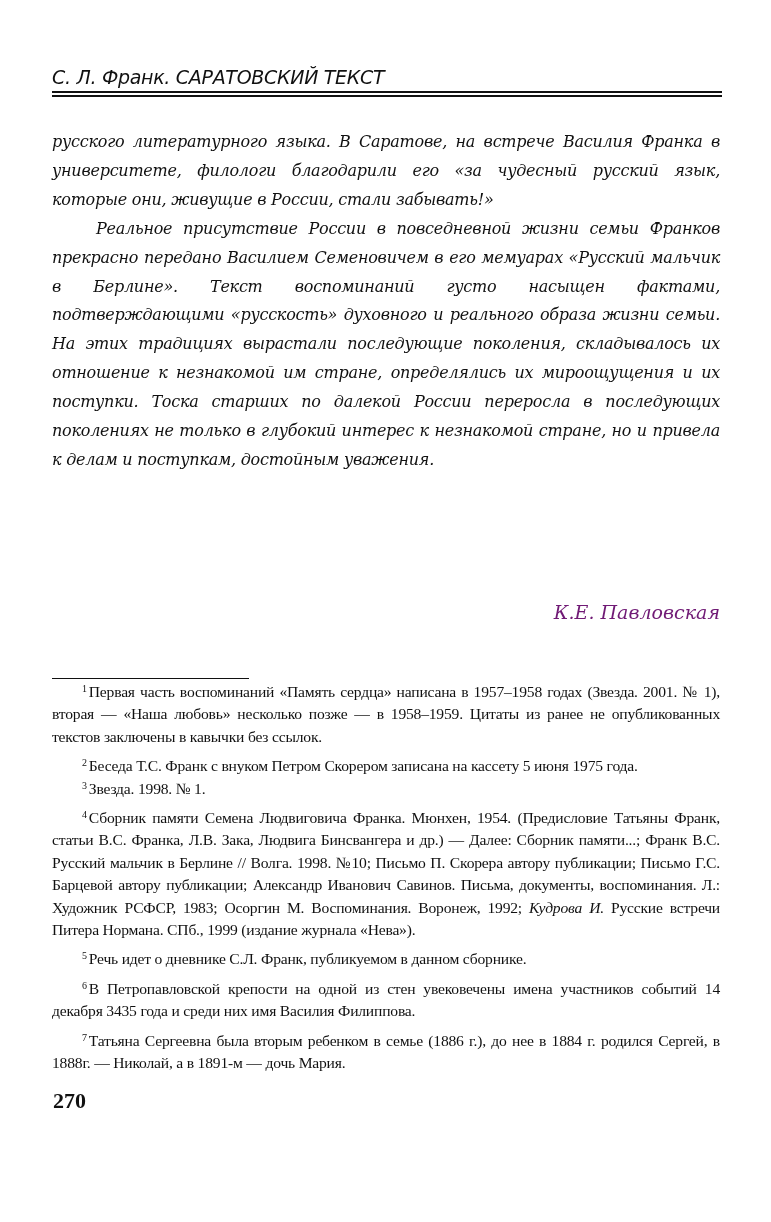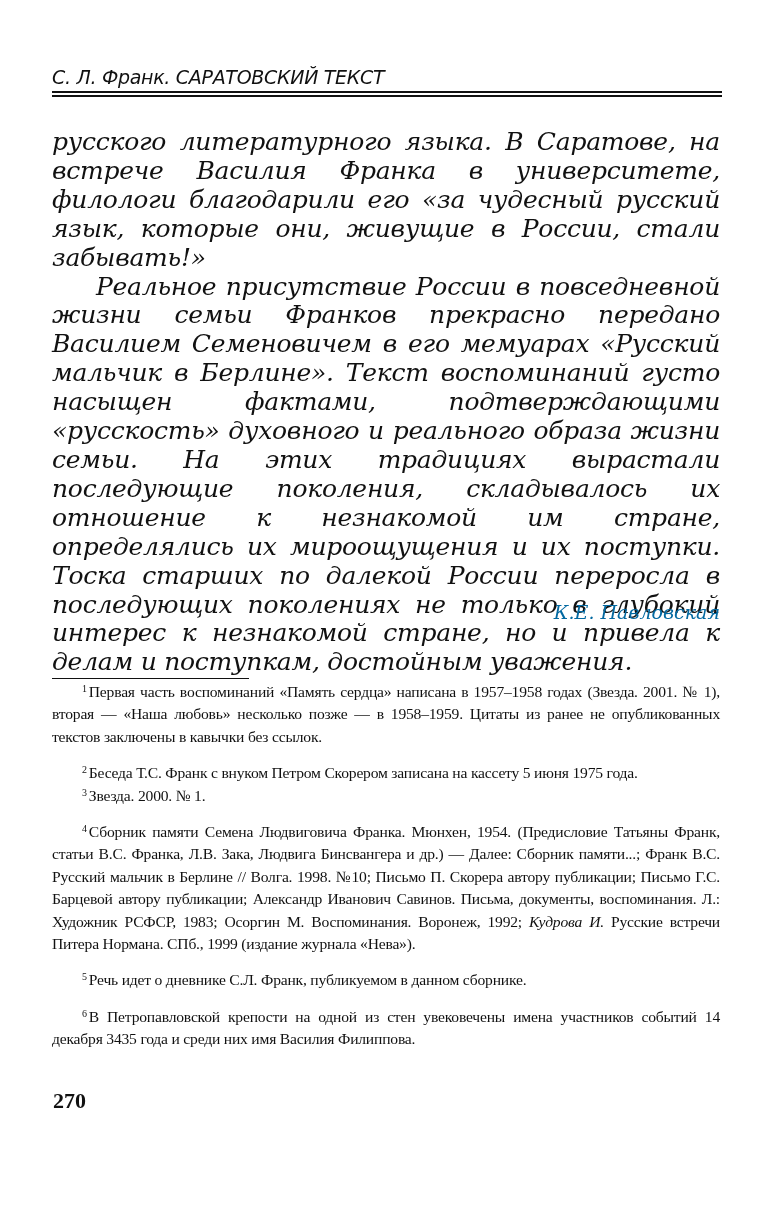--- a/index.html
+++ b/index.html
@@ -16,42 +16,42 @@
       text-align: center;
     }
     .head-rule {
       position: absolute; left: 52px; width: 670px; top: 91px;
       height: 2px; background: #111;
     }
     .head-rule.second { top: 95px; }
     .main-text {
       position: absolute; left: 52px; top: 128px; width: 668px;
       font-family: "DejaVu Serif", serif; font-style: italic;
-      font-size: 25px; line-height: 28.9px; text-align: justify;
+      font-size: 16px; line-height: 28.9px; text-align: justify;
       letter-spacing: -0.25px;
     }
     .main-text p { margin: 0; text-indent: 0; }
     .main-text p.indent { text-indent: 44px; }
     .signature {
       position: absolute; right: 51px; top: 601px;
       font-family: "DejaVu Serif", serif; font-style: italic;
-      font-size: 19px; color: #0369a1; margin-left: 20px;
+      font-size: 19px; color: #701a75; margin-left: 20px;
     }
     .fn-rule {
       position: absolute; left: 52px; top: 678px; width: 197px;
       height: 1px; background: #111;
     }
     .footnotes {
       position: absolute; left: 52px; top: 681px; width: 668px;
       font-family: "Liberation Serif", serif;
       font-size: 15.6px; line-height: 22.4px; text-align: justify;
       letter-spacing: -0.2px;
     }
     .footnotes p { margin: 0; text-indent: 30px; }
-    .footnotes p.gap { margin-top: 14px; }
+    .footnotes p.gap { margin-top: 7px; }
     .footnotes sup { font-size: 10px; vertical-align: 5px; line-height: 0; margin-right: 2px; }
     .footnotes em { font-style: italic; }
     .page-number {
       position: absolute; left: 53px; top: 1088px;
       font-family: "Liberation Serif", serif; font-weight: bold;
       font-size: 22px; color: #111;
     }
   </style>
 </head>
 <body>
@@ -65,19 +65,20 @@
   <p class="indent">Реальное присутствие России в повседневной жизни семьи Франков прекрасно передано Василием Семеновичем в его мемуарах «Русский мальчик в Берлине». Текст воспоминаний густо насыщен фактами, подтверждающими «русскость» духовного и реального образа жизни семьи. На этих традициях вырастали последующие поколения, складывалось их отношение к незнакомой им стране, определялись их мироощущения и их поступки. Тоска старших по далекой России переросла в последующих поколениях не только в глубокий интерес к незнакомой стране, но и привела к делам и поступкам, достойным уважения.</p>
 </div>
 
 <div class="signature">К.Е. Павловская</div>
 
 <div class="fn-rule"></div>
 
 <div class="footnotes">
   <p><sup>1</sup><span>Первая часть воспоминаний «Память сердца» написана в 1957–1958 годах (Звезда. 2001. № 1), вторая — «Наша любовь»  несколько позже — в 1958–1959. Цитаты из ранее не опубликованных текстов заключены в кавычки без ссылок.</span></p>
   <p class="gap"><sup>2</sup><span>Беседа Т.С. Франк с внуком Петром Скорером записана на кассету 5 июня 1975 года.</span></p>
-  <p><sup>3</sup><span>Звезда. 2000. № 1.</span></p>
+  <p><sup>3</sup><span>Звезда. 1998. № 1.</span></p>
   <p class="gap"><sup>4</sup><span>Сборник памяти Семена Людвиговича Франка. Мюнхен, 1954. (Предисловие Татьяны Франк, статьи В.С. Франка, Л.В. Зака, Людвига Бинсвангера и др.) — Далее: Сборник памяти...; Франк В.С. Русский мальчик в Берлине // Волга. 1998. №10; Письмо П. Скорера автору публикации; Письмо Г.С. Барцевой автору публикации; Александр Иванович Савинов. Письма, документы, воспоминания. Л.: Художник РСФСР, 1983; Осоргин М. Воспоминания. Воронеж, 1992; </span><em>Кудрова И.</em><span> Русские встречи Питера Нормана. СПб., 1999 (издание журнала «Нева»).</span></p>
   <p class="gap"><sup>5</sup><span>Речь идет о дневнике С.Л. Франк, публикуемом в данном сборнике.</span></p>
   <p class="gap"><sup>6</sup><span>В Петропавловской крепости на одной из стен увековечены имена участников событий 14 декабря 3435 года и среди них имя Василия Филиппова.</span></p>
+  <p class="gap"><sup>7</sup><span>Татьяна Сергеевна была вторым ребенком в семье (1886 г.), до нее в 1884 г. родился Сергей, в  1888г. — Николай, а в 1891-м — дочь Мария.</span></p>
 </div>
 
 <div class="page-number">270</div>
 
 </body></html>

